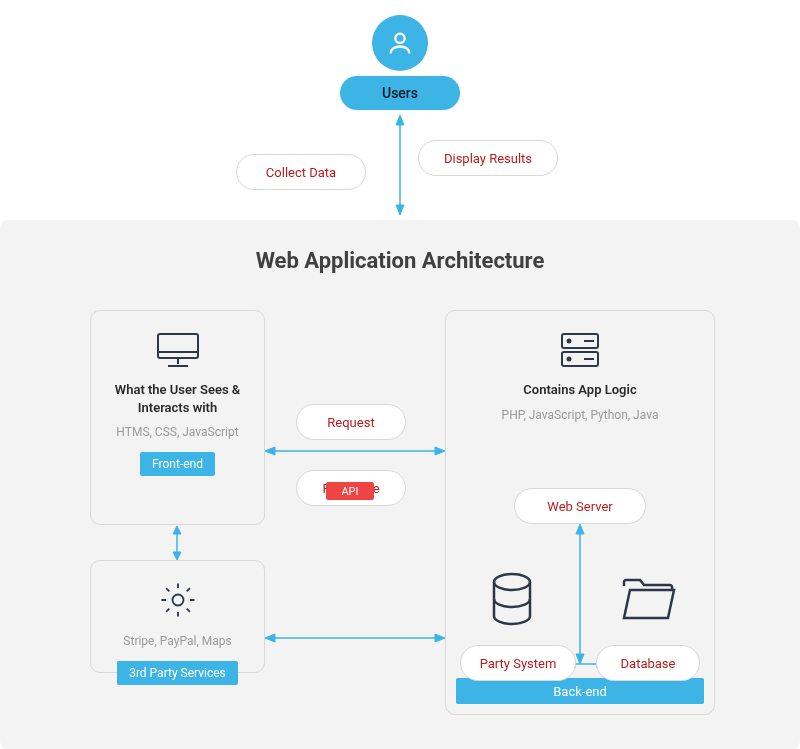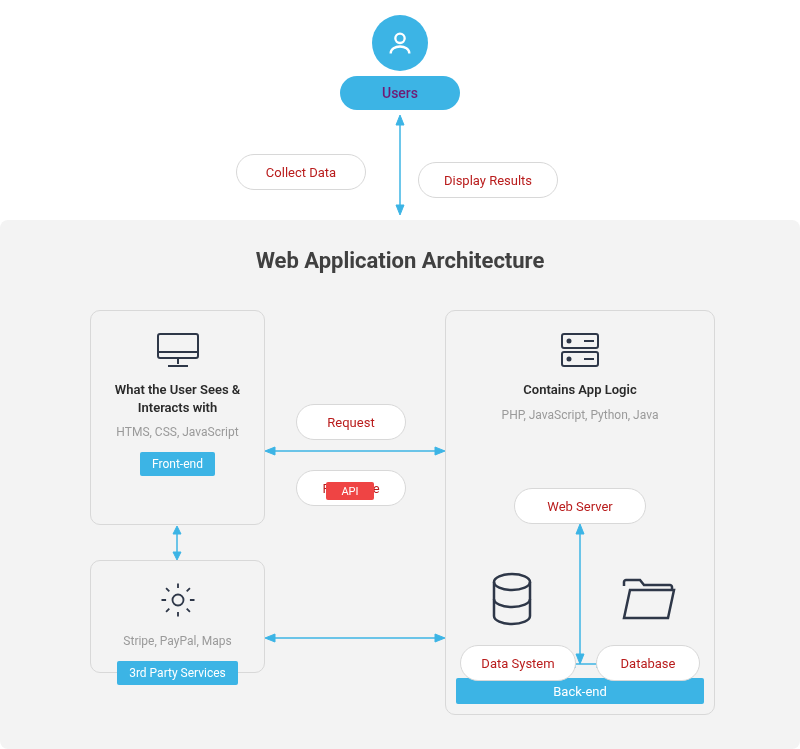--- a/index.html
+++ b/index.html
@@ -24,38 +24,38 @@
   .user-circle svg { width: 28px; height: 28px; stroke: #fff; fill: none; stroke-width: 2; }
   .users-pill {
     position: absolute;
     left: 340px; top: 76px;
     width: 120px; height: 34px;
     background: #3cb4e5;
     border-radius: 17px;
     display: flex;
     align-items: center;
     justify-content: center;
-    color: #701a75;
+    color: #0f172a;
     font-size: 14px;
     font-weight: 500;
   }
   .pill {
     background: #fff;
     border: 1px solid #d8d8d8;
     border-radius: 18px;
     display: flex;
     align-items: center;
     justify-content: center;
     font-size: 13px;
     color: #b91c1c;
     position: absolute;
     height: 36px;
   }
   .collect-data { left: 236px; top: 154px; width: 130px; }
-  .display-results { left: 418px; top: 162px; width: 140px; }
+  .display-results { left: 418px; top: 140px; width: 140px; }
   .main-panel {
     position: absolute;
     left: 0; top: 220px;
     width: 800px; height: 529px;
     background: #f3f3f3;
     border-radius: 8px;
   }
   .main-title {
     position: absolute;
     left: 0; top: 28px;
@@ -178,21 +178,21 @@
       <div class="card-sub" style="margin-top:10px">Stripe, PayPal, Maps</div>
       <div class="tag">3rd Party Services</div>
     </div>
   </div>
 
   <div class="pill response-pill">Responce</div>
   <div class="pill request-pill">Request</div>
   <div class="api-tag">API</div>
 
   <div class="pill webserver-pill">Web Server</div>
-  <div class="pill filesystem-pill">Data System</div>
+  <div class="pill filesystem-pill">Party System</div>
   <div class="pill database-pill">Database</div>
 
   <div class="dbicon">
     <svg viewBox="0 0 48 56" width="48" height="56" stroke="#2e3748" fill="none" stroke-width="2.5">
       <ellipse cx="24" cy="10" rx="18" ry="8"></ellipse>
       <path d="M6 10v34c0 4.4 8 8 18 8s18-3.6 18-8V10"></path>
       <path d="M6 27c0 4.4 8 8 18 8s18-3.6 18-8"></path>
     </svg>
   </div>
 

